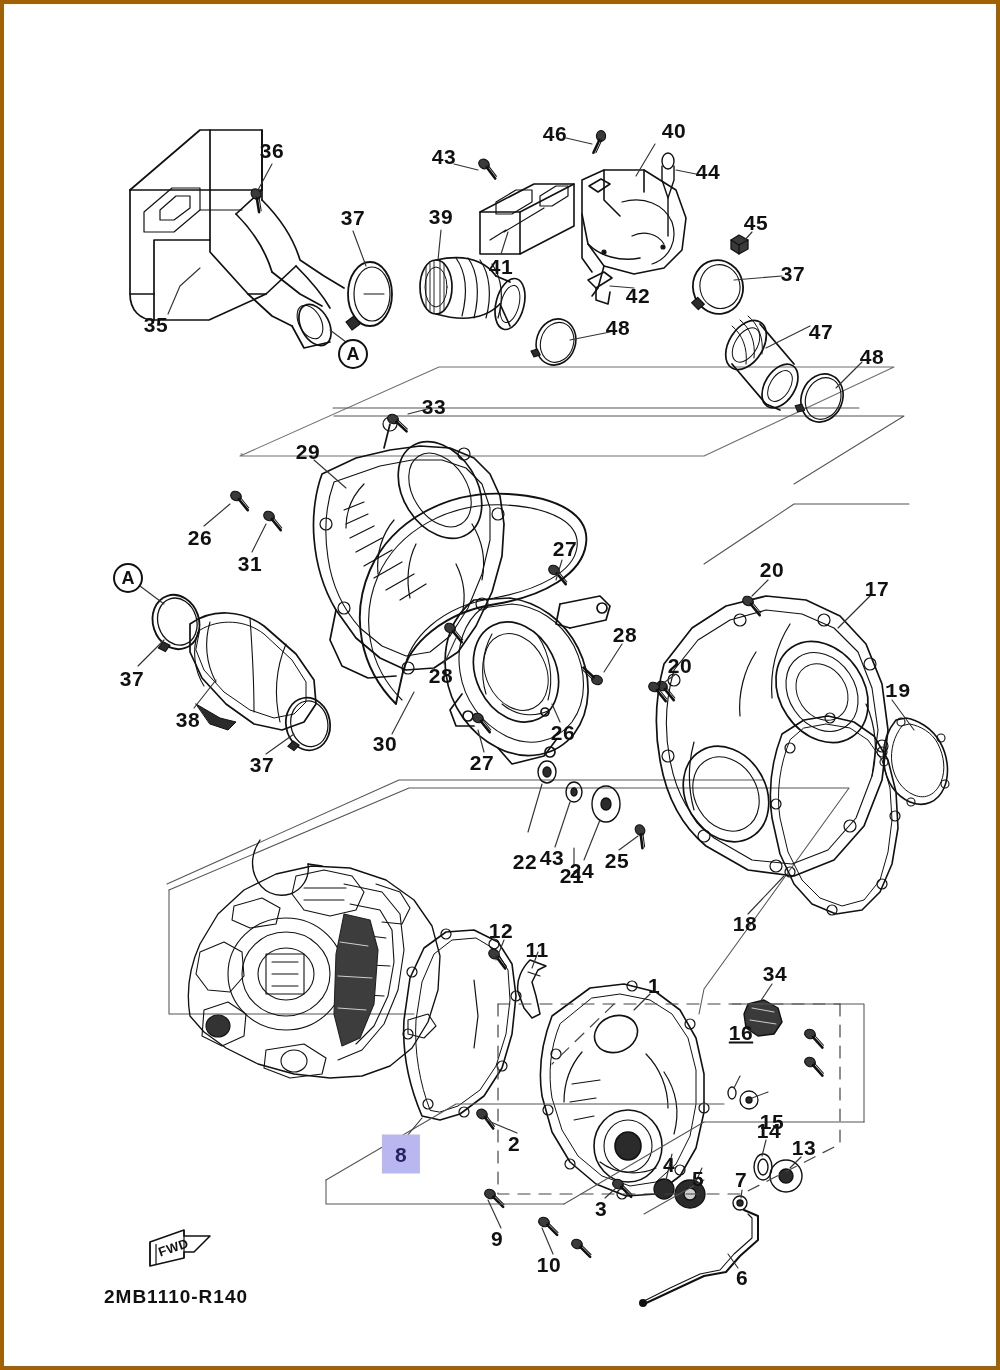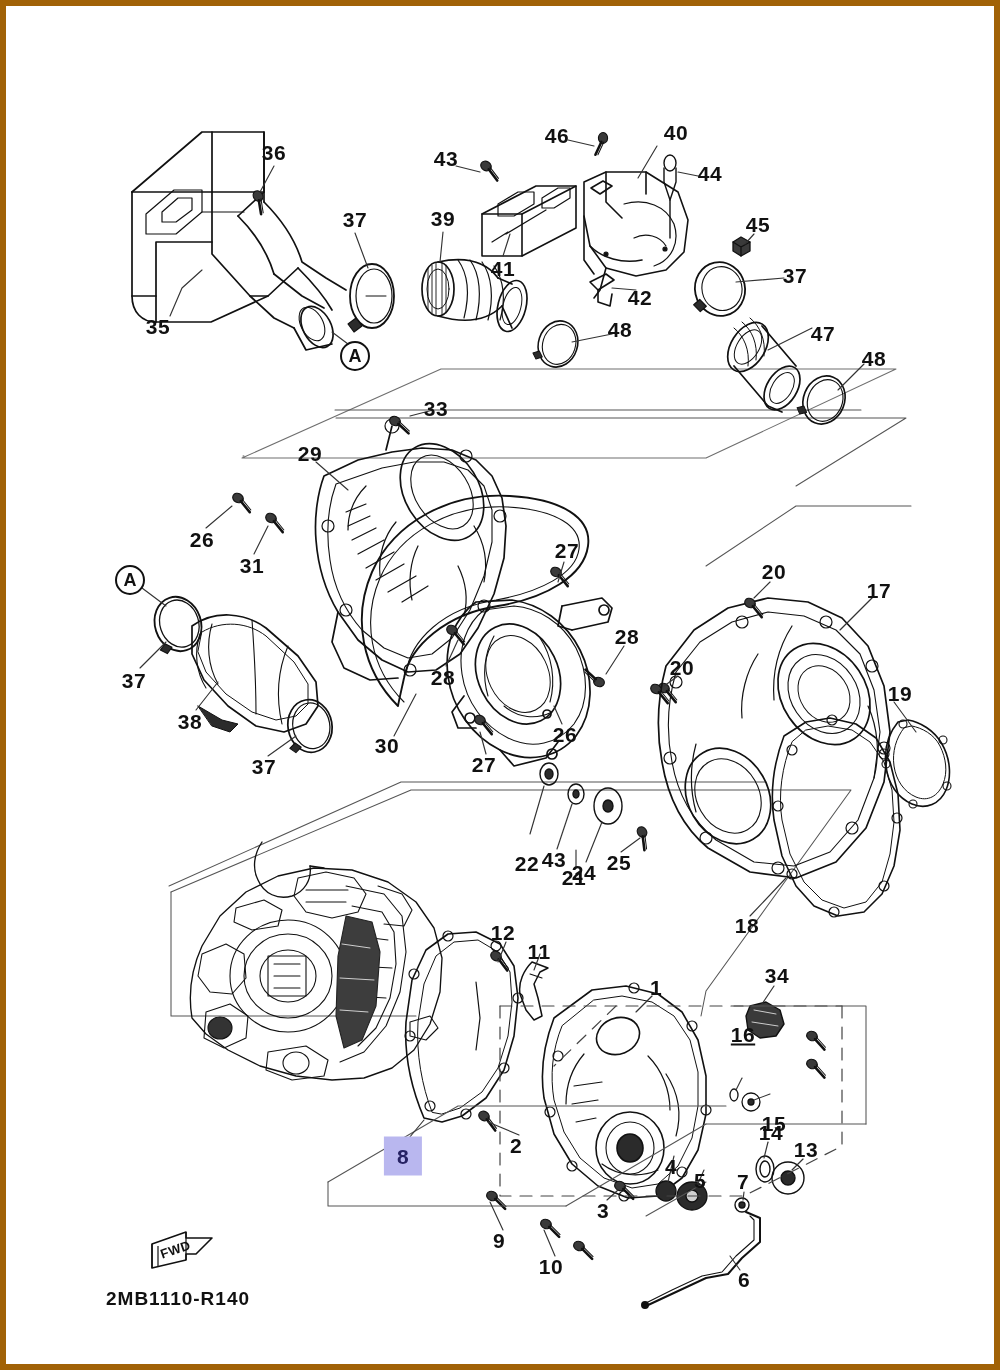--- a/index.html
+++ b/index.html
@@ -1,18 +1,18 @@
 <!DOCTYPE html>
 <html><head>
 <meta charset="utf-8">
 <style>
   html,body{margin:0;padding:0;background:#ffffff;}
   body{width:1000px;height:1370px;font-family:"Liberation Sans",sans-serif;overflow:hidden;}
   #page{position:relative;width:1000px;height:1370px;background:#fff;
-        border:6px solid #a16207;box-sizing:border-box;}
+        border:4px solid #a16207;box-sizing:border-box;}
   svg#art{position:absolute;left:0;top:0;width:1000px;height:1370px;}
   .lbl{position:absolute;font-family:"Liberation Sans",sans-serif;font-size:21px;
        font-weight:700;color:#111;letter-spacing:0.5px;white-space:nowrap;
        line-height:1;transform:translate(-50%,-50%);}
   .lbl.hl{background:#b9b7ef;color:#262263;padding:9px 13px;transform:translate(-50%,-50%);}
   .refmark{position:absolute;width:30px;height:30px;border:2.1px solid #111;
            border-radius:50%;transform:translate(-50%,-50%);
            display:flex;align-items:center;justify-content:center;
            font-size:18px;font-weight:700;color:#111;box-sizing:border-box;}
   #diagcode{position:absolute;left:100px;top:1282px;font-size:19px;font-weight:700;
@@ -656,21 +656,21 @@
       <div class="lbl" style="left: 304px; top: 447px;">29</div>
       <div class="lbl" style="left: 196px; top: 533px;">26</div>
       <div class="lbl" style="left: 246px; top: 559px;">31</div>
       <div class="lbl" style="left: 561px; top: 544px;">27</div>
       <div class="lbl" style="left: 768px; top: 565px;">20</div>
       <div class="lbl" style="left: 873px; top: 584px;">17</div>
       <div class="lbl" style="left: 621px; top: 630px;">28</div>
       <div class="lbl" style="left: 676px; top: 661px;">20</div>
       <div class="lbl" style="left: 128px; top: 674px;">37</div>
       <div class="lbl" style="left: 437px; top: 671px;">28</div>
-      <div class="lbl" style="left: 894px; top: 687px;">19</div>
+      <div class="lbl" style="left: 894px; top: 687px; font-family: Liberation Mono, monospace;">19</div>
       <div class="lbl" style="left: 184px; top: 715px;">38</div>
       <div class="lbl" style="left: 559px; top: 728px;">26</div>
       <div class="lbl" style="left: 381px; top: 739px;">30</div>
       <div class="lbl" style="left: 478px; top: 758px;">27</div>
       <div class="lbl" style="left: 258px; top: 760px;">37</div>
       <div class="lbl" style="left: 521px; top: 838px; margin-top: 19px;">22</div>
       <div class="lbl" style="left: 548px; top: 853px;">43</div>
       <div class="lbl" style="left: 578px; top: 866px;">24</div>
       <div class="lbl" style="left: 613px; top: 856px;">25</div>
       <div class="lbl" style="left: 568px; top: 871px;">21</div>

